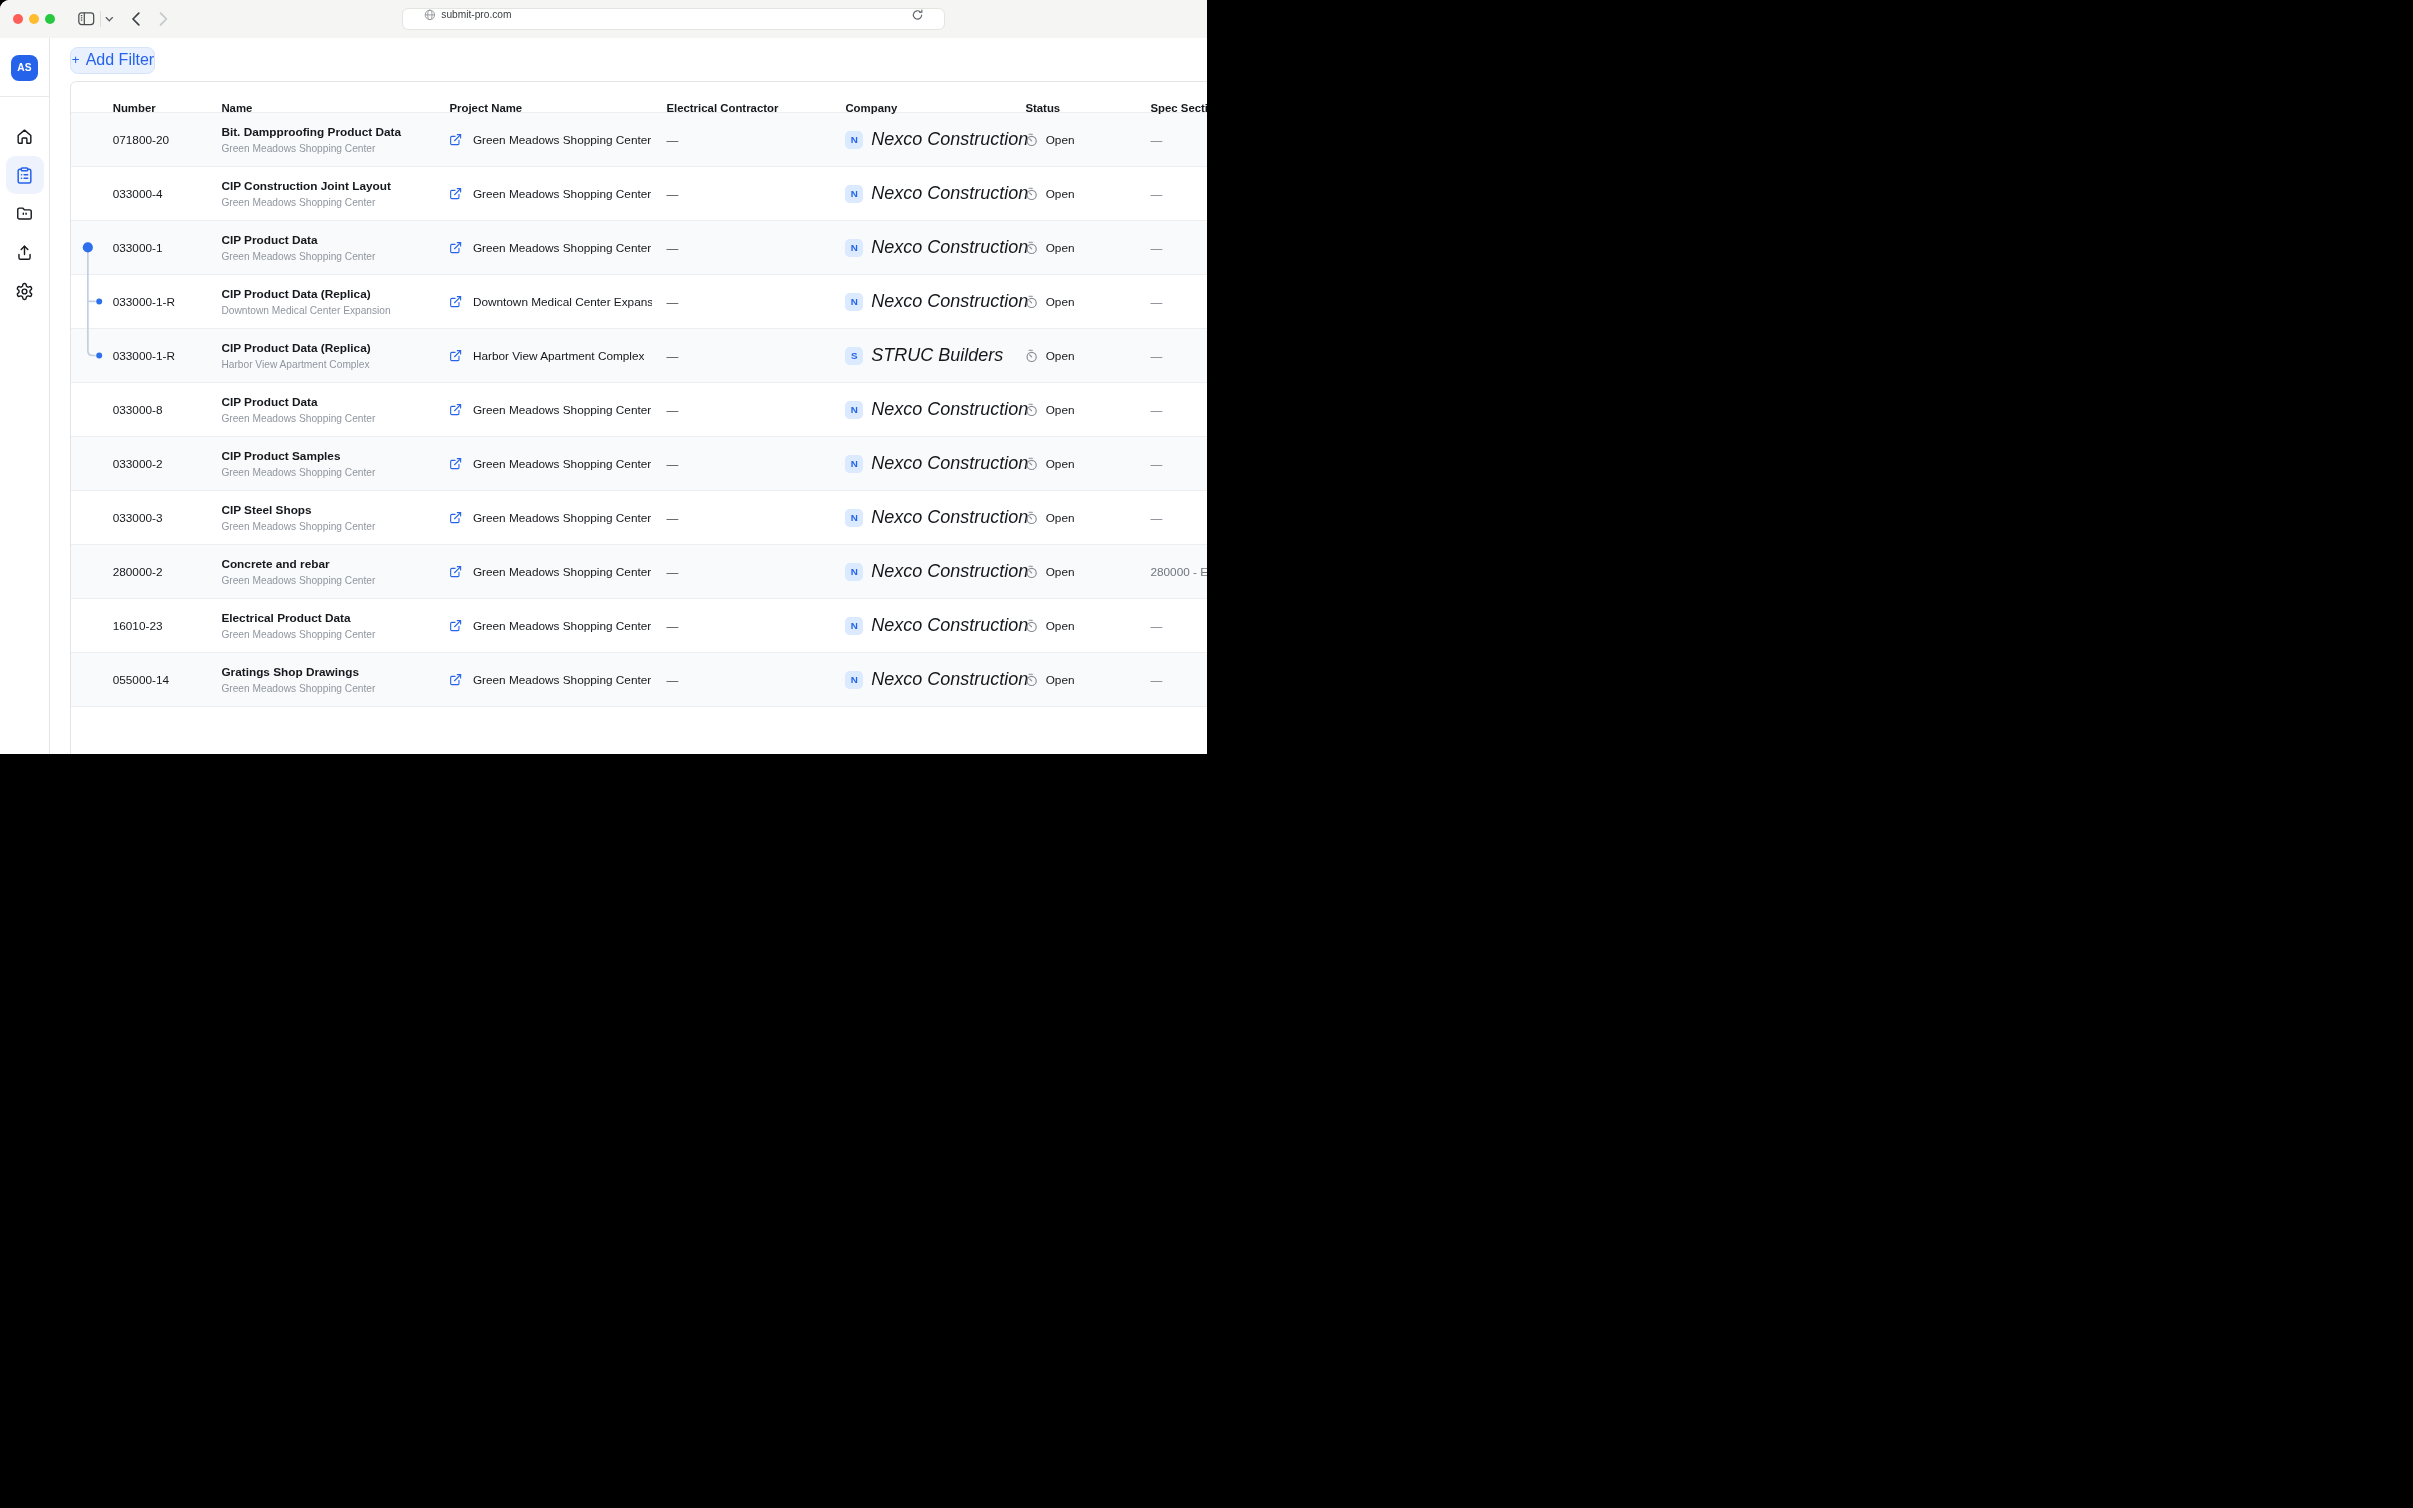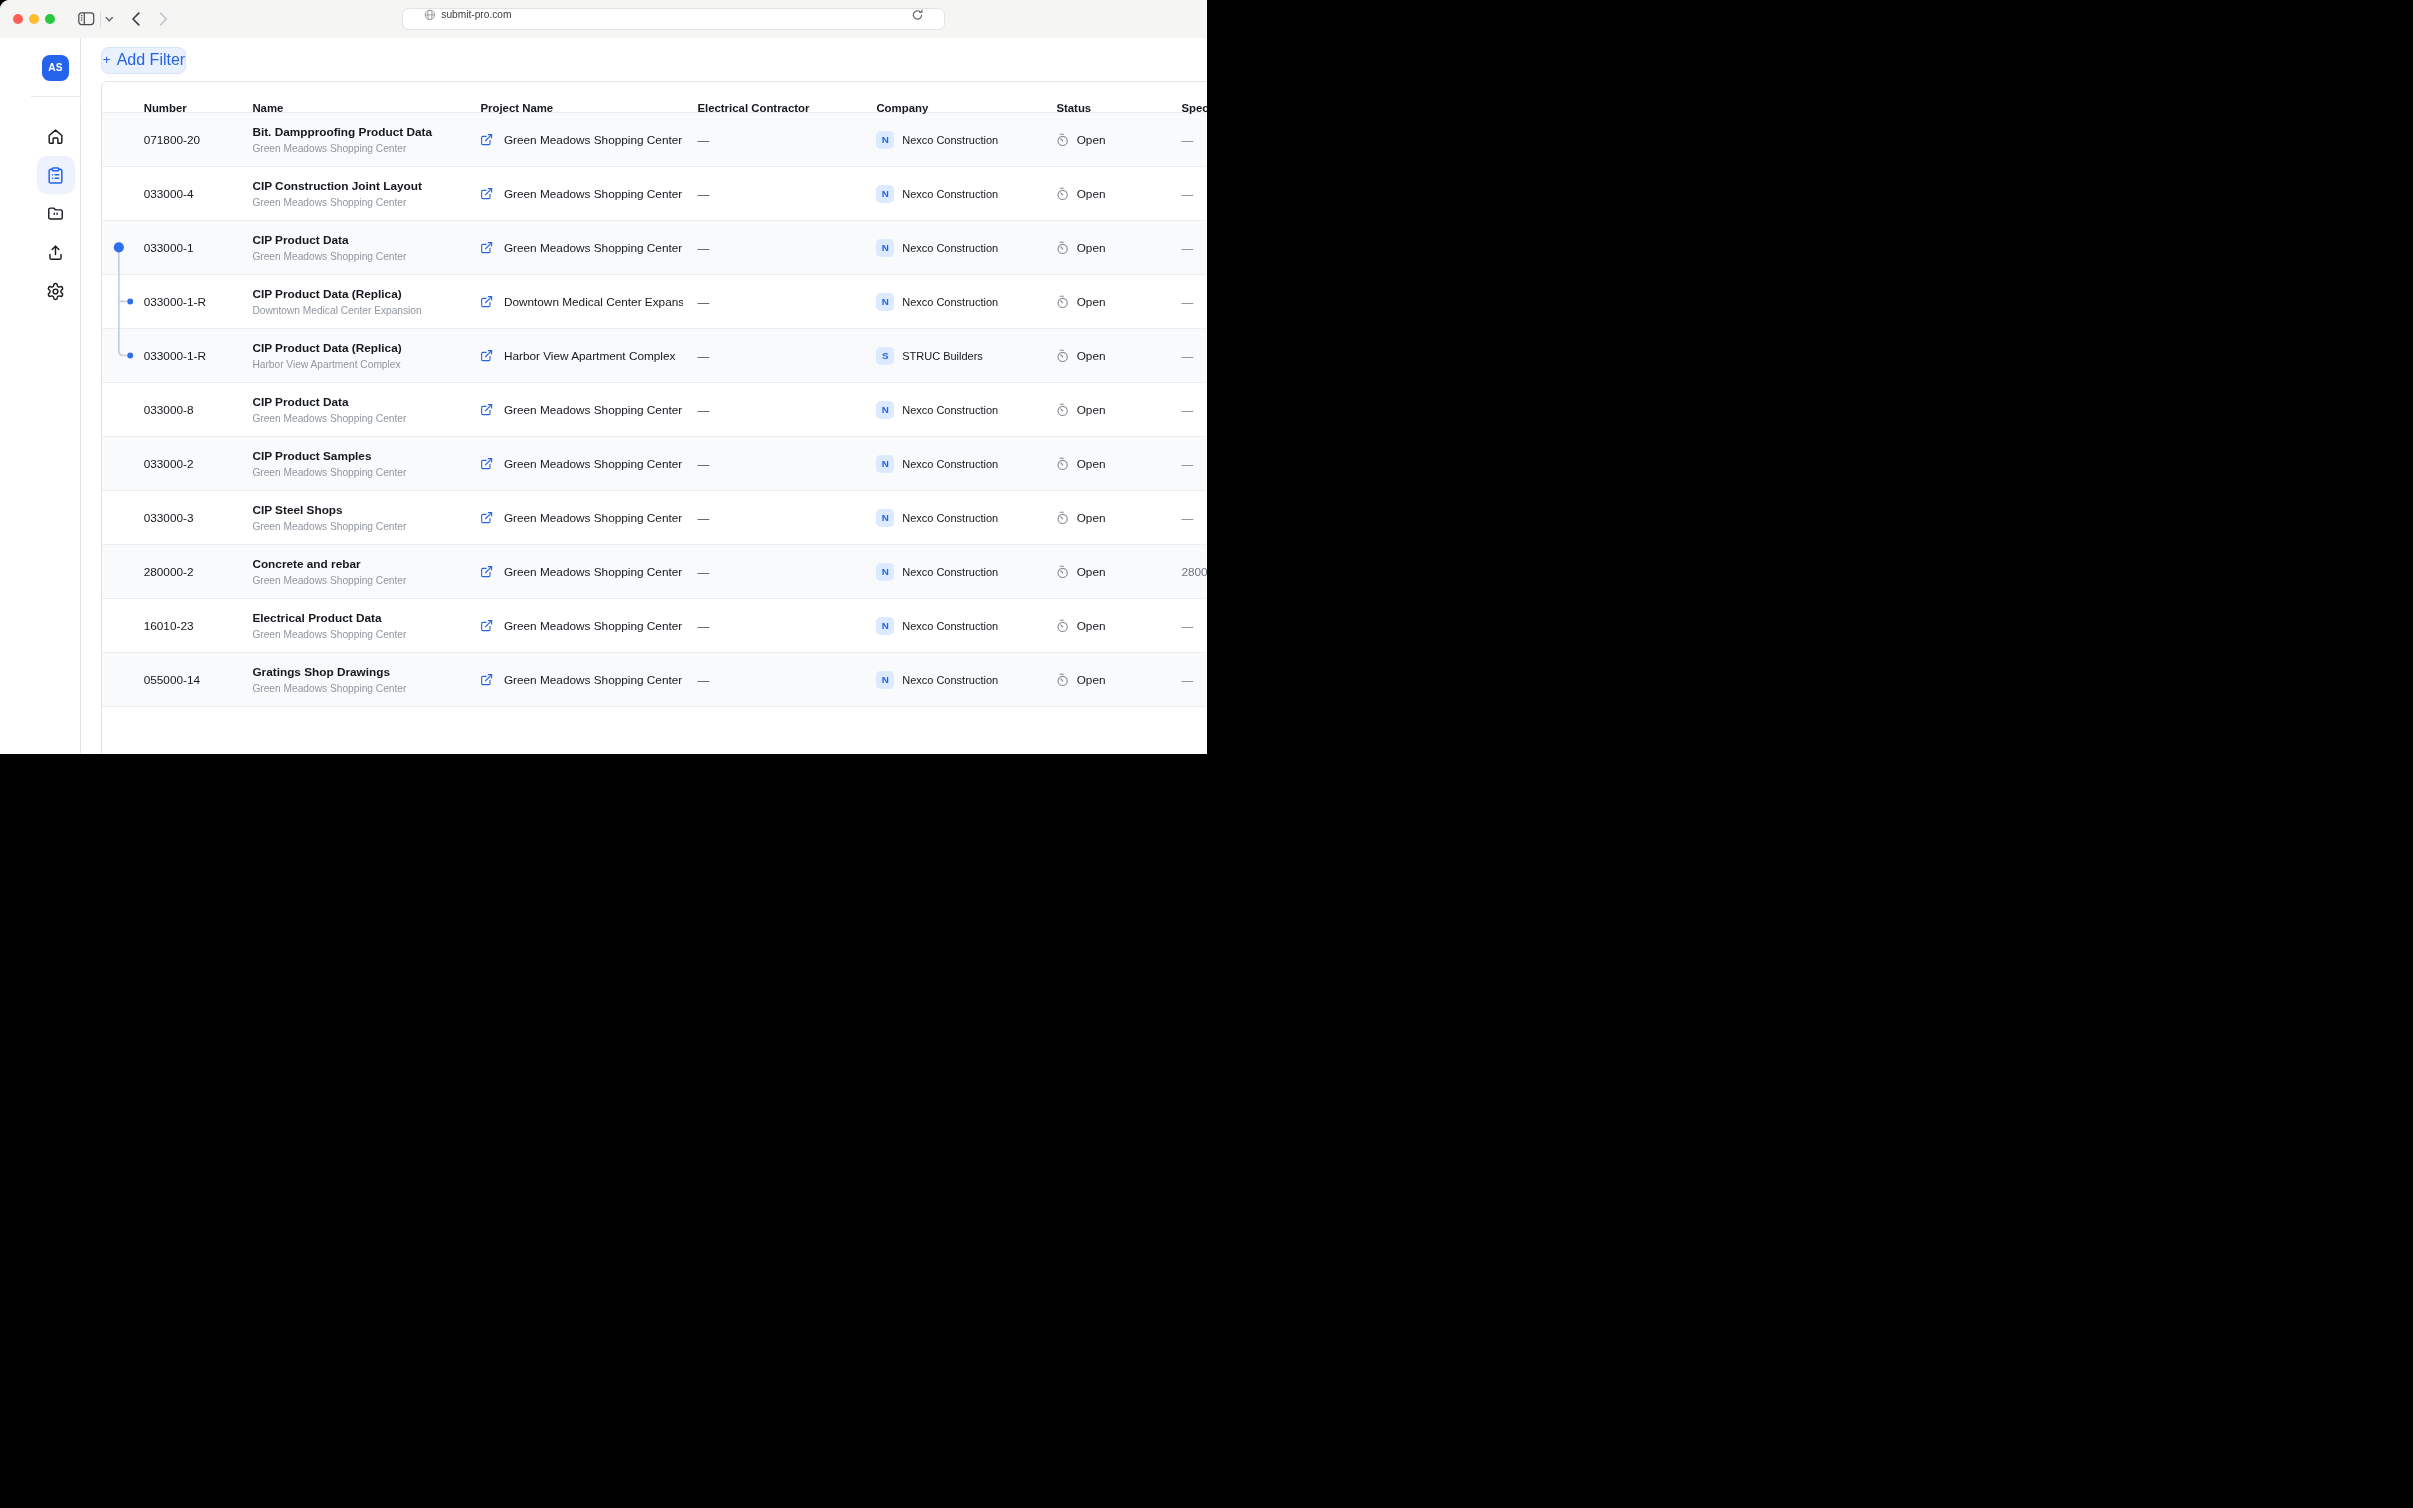--- a/index.html
+++ b/index.html
@@ -11,21 +11,21 @@
   .chrome { height:38px; background:#f5f5f3; position:relative; display:flex; align-items:center; }
   .traffic { display:flex; gap:5.5px; margin-left:13.3px; }
   .light { width:10.2px; height:10.2px; border-radius:50%; }
   .nav-ic { display:flex; align-items:center; justify-content:center; }
   .vsep { width:0.8px; height:15.7px; background:#dcdcda; margin:0 4.7px; }
   .urlbar { position:absolute; left:402px; top:7.8px; width:543px; height:22px; background:#fff;
             border:0.8px solid #e4e4e1; border-radius:6.3px; display:flex; align-items:flex-start; padding:0 21px; }
   .urltext { font-size:10.2px; color:#3c4043; margin-left:5.5px; flex:1; }
 
   
-  .app { display:flex; height:716px; background:#fff;padding-left:31px; }
+  .app { display:flex; height:716px; background:#fff; }
   .sidebar { width:50px; border-right:0.8px solid #e4e5e9; display:flex; flex-direction:column; align-items:center; flex-shrink:0; }
   .avatar { width:27px; height:26px; border-radius:7.8px; background:#2563eb; color:#fff; font-weight:bold;
             font-size:10.2px; display:flex; align-items:center; justify-content:center; margin-top:16.5px; letter-spacing:0.2px; }
   .side-div { width:50px; height:0.8px; background:#e8e9ec; margin-top:15px; }
   .snav { display:flex; flex-direction:column; align-items:center; margin-top:21px; }
   .sitem { width:38px; height:38px; border-radius:9.4px; display:flex; align-items:center; justify-content:center; margin-bottom:0.8px; }
   .sitem.active { background:#edf2fc; }
 
   .main { flex:1; padding-left:20.4px; overflow:hidden; position:relative; }
   .crumbs { margin-top:11px; display:flex; align-items:center; height:19px; }
@@ -49,21 +49,21 @@
   .trow.tint { background:#f9fafb; }
   .cell-number { font-size:11.8px; color:#15181d; padding-left:6.3px; white-space:nowrap; }
   .cell-name .nm { font-size:11.8px; font-weight:600; color:#15181d; line-height:15px; white-space:nowrap; }
   .cell-name .sub { font-size:10.2px; color:#9096a0; line-height:13.3px; margin-top:2.4px; white-space:nowrap; }
   .cell-proj { display:flex; align-items:center; gap:10.2px; }
   .cell-proj .ptxt { font-size:11.8px; color:#15181d; white-space:nowrap; max-width:179px; overflow:hidden; }
   .cell-rc { font-size:11.8px; color:#363b44; }
   .cell-co { display:flex; align-items:center; gap:7.8px; }
   .badge { width:18px; height:18px; border-radius:4.7px; background:#dbeafe; color:#2563eb; font-size:9.8px;
            font-weight:bold; display:flex; align-items:center; justify-content:center; flex-shrink:0; }
-  .coname { font-size:11px; color:#15181d; white-space:nowrap; }
+  .coname { font-size:18px; color:#15181d; white-space:nowrap;font-style:italic; }
   .cell-status { display:flex; align-items:center; gap:7px; }
   .cell-status .stxt { font-size:11.8px; color:#15181d; }
   .cell-spec { font-size:11.8px; color:#71767f; white-space:nowrap; overflow:hidden; }
   .tree-overlay { position:absolute; left:0; top:0; pointer-events:none; }
 </style>
 </head>
 <body>
 
 <div class="window">
 

